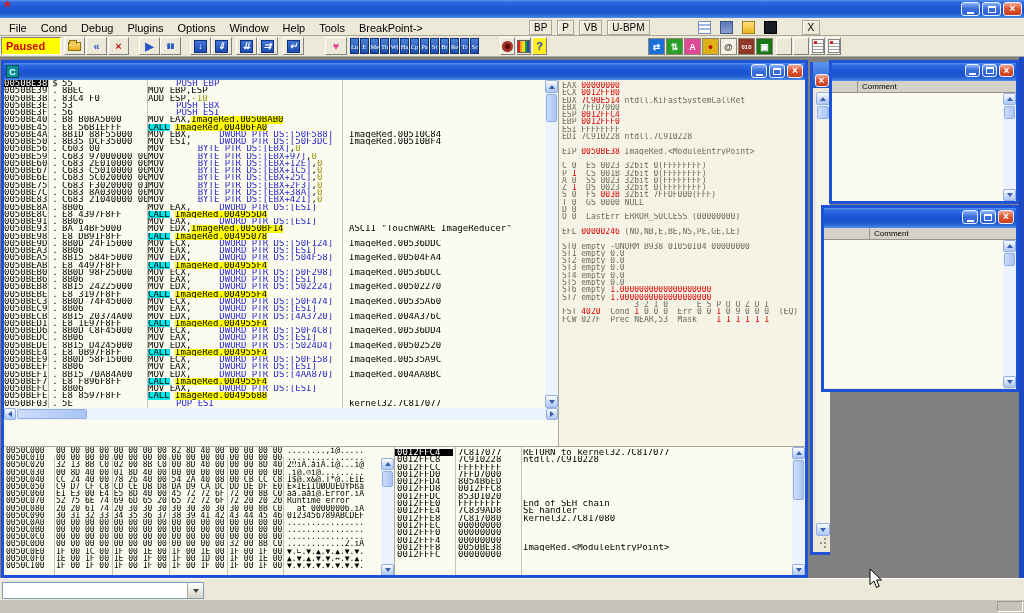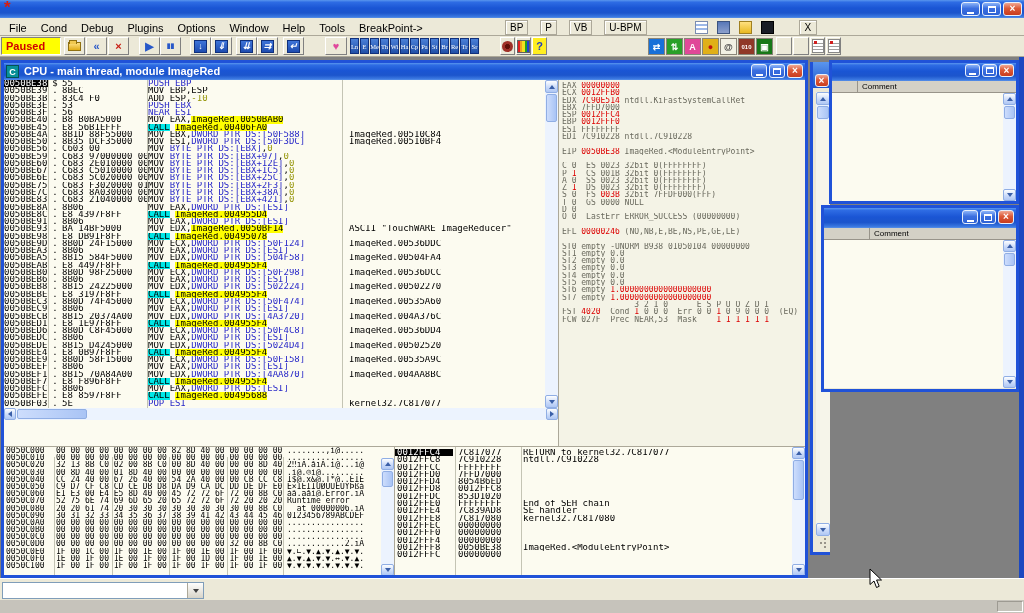--- a/index.html
+++ b/index.html
@@ -17,21 +17,21 @@
     display:flex; align-items:center; justify-content:center; line-height:12px; }
   .xpb-close { background:linear-gradient(180deg,#F0A894,#DC5A38 45%,#C83C1E); }
   .g-min { display:block; width:7px; height:2px; background:#fff; margin-top:7px; }
   .g-max { display:block; width:8px; height:7px; border:1px solid #fff; border-top:2px solid #fff; }
 
   
   #menubar { position:absolute; left:0; top:18px; width:1024px; height:18px; background:#ECE9D8; border-bottom:1px solid #ACA899; }
   #menu-items { display:inline-flex; padding-left:2px; }
   .mitem { font-size:11px; line-height:17px; padding:0 7px; color:#000; }
   #menu-right { position:absolute; left:505px; top:1px; display:flex; align-items:center; height:16px; }
-  #plugin-btns { display:flex; gap:12px; }
+  #plugin-btns { display:flex; gap:5px;margin-left:24px; }
   .pbtn { height:15px; padding:0 4px; font-size:10px; line-height:13px; background:#ECE9D8; color:#000;
     border:1px solid #ACA899; box-shadow:inset 1px 1px #fff; }
   .mico { width:13px; height:13px; display:inline-block; margin-right:9px; border:1px solid #7A8CB0; }
   .i-notes   { margin-left:48px; background:linear-gradient(180deg,#FFF 0 2px,#9CB8E8 2px 4px,#FFF 4px 6px,#9CB8E8 6px 8px,#FFF 8px); }
   .i-save    { background:linear-gradient(180deg,#5878B8,#8CA0CC); border-color:#3C5480; }
   .i-folder  { background:linear-gradient(180deg,#FFE080,#E8B820); border-color:#A08020; }
   .i-console { background:#181C24; border-color:#000; }
   .xclose { margin-left:16px; padding:0 5px; }
 
   
@@ -80,21 +80,21 @@
   #cpu-client { position:absolute; left:0; top:17px; right:0; bottom:0; background:#FCFBF0; }
   #disasm { position:absolute; left:0; top:0; width:541px; height:328px; background:#FCFBF0; overflow:hidden; }
   .vline { position:absolute; top:0; bottom:0; width:1px; background:#C4C4B4; }
   .drow { display:flex; height:7.28px; line-height:7.5px; font-family:"DejaVu Sans Mono",monospace; font-size:9px; white-space:pre; overflow:hidden; }
   .c-addr { width:44px; flex:none; color:#000; }
   .c-addr.sel { background:#000; color:#fff; }
   .c-dot { width:14px; flex:none; text-align:center; }
   .c-hex { width:86px; flex:none; }
   .c-ins { width:194px; flex:none; }
   .c-cmt { flex:1; padding-left:7px; overflow:hidden; }
-  .t-b { color:#000; } .t-u { color:#2828C8; } .t-o { color:#96960A; }
+  .t-b { color:#000; } .t-u { color:#2828C8;margin-left:28px; } .t-o { color:#96960A; }
   .t-y { background:#FFFF00; color:#000; } .t-c { background:#00E8E8; color:#000; }
   #disasm-vscroll { position:absolute; left:541px; top:0; width:13px; height:328px; }
   #disasm-hscroll { position:absolute; left:0; top:328px; width:554px; height:12px; }
   #info-pane { position:absolute; left:0; top:340px; width:554px; height:26px; background:#FCFBF0; border-top:1px solid #ACA899;
     font-family:"DejaVu Sans Mono",monospace; font-size:9px; padding:1px 0 0 2px; }
   #registers { position:absolute; left:554px; top:0; width:247px; height:366px; background:#F4F3E6; border-left:1px solid #ACA899; overflow:hidden; }
   #reg-head { height:11px; background:#D4D1C6; border-bottom:1px solid #98948A; font-size:8px; line-height:10px; padding-left:3px; position:relative; }
   .chev { position:absolute; top:1px; width:16px; height:9px; background:#ECE9D8; border:1px solid #98948A;
     font-size:7px; line-height:7px; text-align:center; }
   #reg-rows { padding-top:2px; }
@@ -263,21 +263,20 @@
         <i class="ic-list"></i>
       </span>
     <span class="tbtn" style="left:826px;width:15px">
         <i class="ic-list"></i>
       </span>
   </div>
 
   <div class="xpwin" id="cpu-window" style="left:1px;top:60px;width:807px;height:518px">
     <div class="xptitle">
       <span style="position:absolute;left:2px;top:2px;width:13px;height:13px;background:#089098;color:#fff;font-size:9px;font-weight:bold;text-align:center;line-height:13px;border:1px solid #045054">C</span>
-      <span style="padding-left:20px">CPU - main thread, module ImageRed</span>
       <div class="winctl">
         <span class="xpb">
             <i class="g-min"></i>
           </span>
         <span class="xpb">
             <i class="g-max"></i>
           </span>
         <span class="xpb xpb-close">×</span>
       </div>
     </div>
@@ -311,21 +310,21 @@
             <span class="c-addr">0050BE3E</span>
             <span class="c-dot">.</span>
             <span class="c-hex">53</span>
             <span class="c-ins"><span class="t-u">PUSH EBX</span></span>
             <span class="c-cmt"></span>
           </div>
             <div class="drow">
             <span class="c-addr">0050BE3F</span>
             <span class="c-dot">.</span>
             <span class="c-hex">56</span>
-            <span class="c-ins"><span class="t-u">NEAR ESI</span></span>
+            <span class="c-ins"><span class="t-u">PUSH ESI</span></span>
             <span class="c-cmt"></span>
           </div>
             <div class="drow">
             <span class="c-addr">0050BE40</span>
             <span class="c-dot">.</span>
             <span class="c-hex">B8 B0BA5000</span>
             <span class="c-ins"><span class="t-b">MOV EAX,</span><span class="t-y">ImageRed.0050BAB0</span></span>
             <span class="c-cmt"></span>
           </div>
             <div class="drow">
@@ -676,21 +675,21 @@
             <div class="mrow">
             <span class="m-addr">0050C010</span><span class="m-hex">00 00 00 00 00 00 00 00 00 00 00 00 00 00 00 00</span><span class="m-asc">................</span>
           </div>
             <div class="mrow">
             <span class="m-addr">0050C020</span><span class="m-hex">32 13 8B C0 02 00 8B C0 00 8D 40 00 00 00 8D 40</span><span class="m-asc">2‼ïÀ.åïÀ.ì@...ì@</span>
           </div>
             <div class="mrow">
             <span class="m-addr">0050C030</span><span class="m-hex">00 8D 40 00 01 8D 40 00 00 00 00 00 00 00 00 00</span><span class="m-asc">.ì@.☺ì@.........</span>
           </div>
             <div class="mrow">
-            <span class="m-addr">0050C040</span><span class="m-hex">CC 24 40 00 67 26 40 00 54 2A 40 00 00 CB CC C8</span><span class="m-asc">Ì$@.x&amp;@.T*@..ËÌÈ</span>
+            <span class="m-addr">0050C040</span><span class="m-hex">CC 24 40 00 78 26 40 00 54 2A 40 08 00 CB CC C8</span><span class="m-asc">Ì$@.x&amp;@.T*@..ËÌÈ</span>
           </div>
             <div class="mrow">
             <span class="m-addr">0050C050</span><span class="m-hex">C9 D7 CF C8 CD CE DB D8 DA D9 CA DC DD DE DF E0</span><span class="m-asc">É×ÏÈÍÎÛØÚÙÊÜÝÞßà</span>
           </div>
             <div class="mrow">
             <span class="m-addr">0050C060</span><span class="m-hex">E1 E3 00 E4 E5 8D 40 00 45 72 72 6F 72 00 8B C0</span><span class="m-asc">áã.äåì@.Error.ïÀ</span>
           </div>
             <div class="mrow">
             <span class="m-addr">0050C070</span><span class="m-hex">52 75 6E 74 69 6D 65 20 65 72 72 6F 72 20 20 20</span><span class="m-asc">Runtime error   </span>
           </div>

